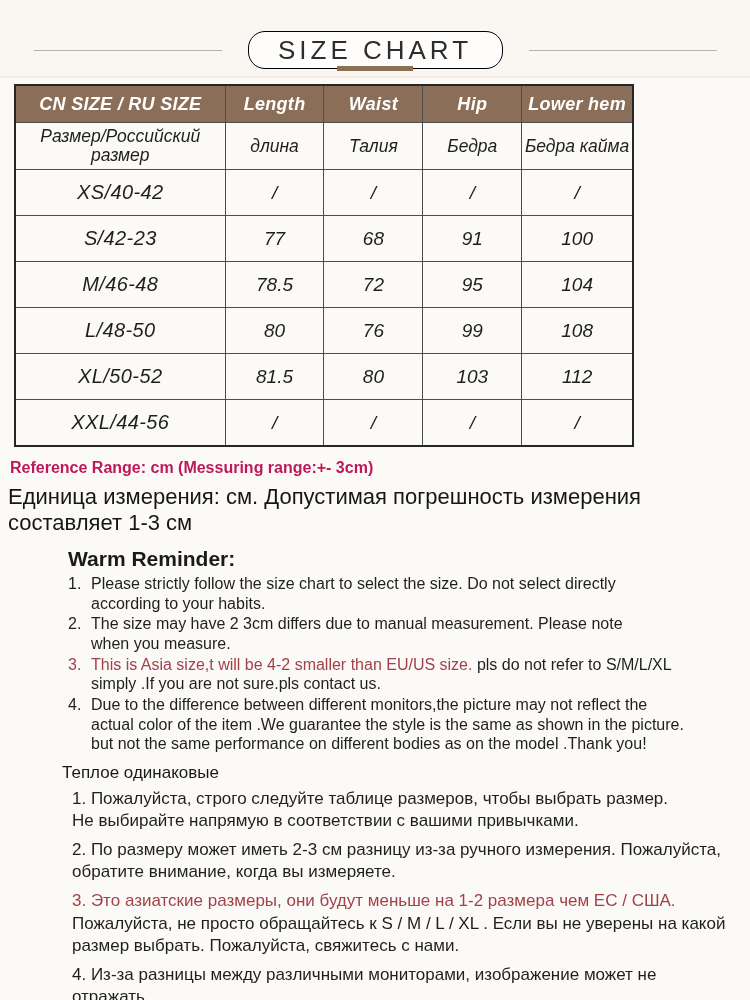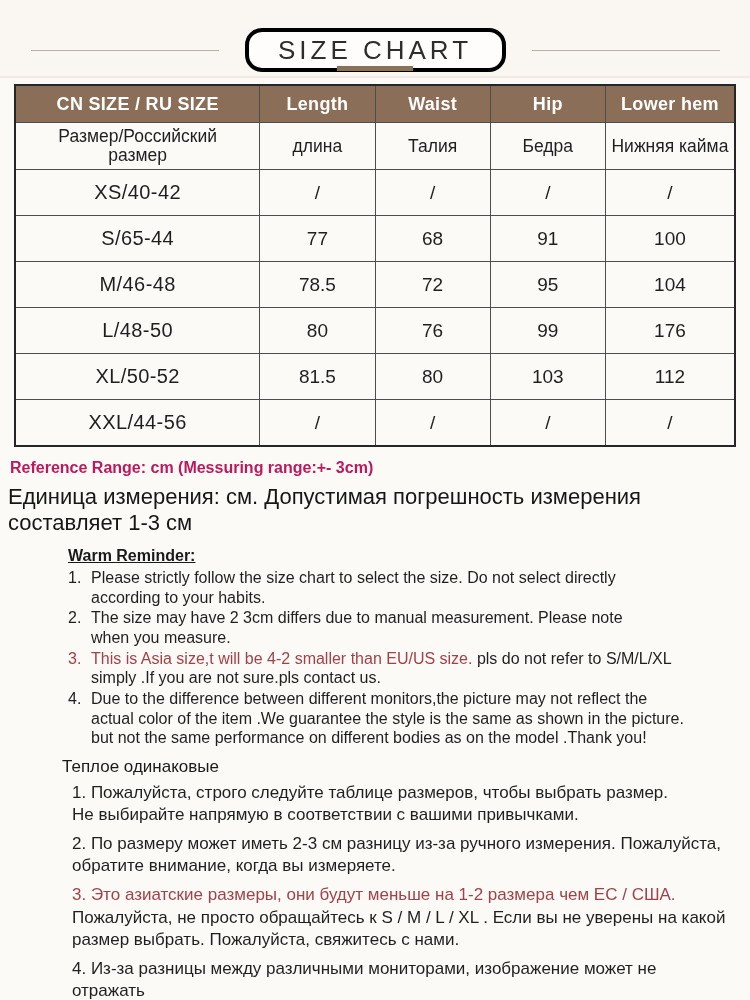--- a/index.html
+++ b/index.html
@@ -13,37 +13,38 @@
   
   .title-band{
     padding-top:24px;height:52px;
     display:flex;align-items:center;justify-content:center;
     border-bottom:2px solid #f5eae2;
     background:#faf7f2;
   }
   .title-line{height:1px;background:#b7b1a8;flex:0 0 188px;}
   .title-box{
     position:relative;margin:0 26px;
-    border:4px solid #000000;border-radius:17px;
+    border:1px solid #000000;border-radius:17px;
     background:#fefdfb;
     width:253px;height:36px;
     display:flex;align-items:center;justify-content:center;
   }
   .title-text{
     font-size:26px;letter-spacing:4px;color:#2d2d2d;font-weight:400;
   }
   .title-underline{
     position:absolute;left:50%;bottom:-3px;transform:translateX(-50%);
     width:76px;height:5px;background:#8a7355;
   }
   
   table.size-chart{
-    margin:6px 14px 0 14px;width:722px;
+    margin:6px 14px 0 14px;width:620px;
     border-collapse:collapse;border:2px solid #262626;
     table-layout:fixed;
+    font-style:italic;
   }
   table.size-chart td, table.size-chart th{
     border:1px solid #4d4d4d;text-align:center;vertical-align:middle;
     padding:0 2px;
   }
   thead th{
     background:#8a6e58;color:#ffffff;font-weight:700;font-size:18px;
     height:36px;letter-spacing:0.3px;
     border-left:3px solid #fcfaf6;border-right:3px solid #fcfaf6;
     border-top:2px solid #262626;border-bottom:2px solid #2b2b2b;
@@ -51,21 +52,21 @@
   thead th:first-child{border-left:2px solid #262626;}
   thead th:last-child{border-right:2px solid #262626;}
   tr.subheader td{height:46px;font-size:17.5px;line-height:1.08;}
   tr.subheader td:first-child span{display:inline-block;max-width:185px;}
   tr.data-row td{height:45px;font-size:19px;}
   tr.data-row td:first-child{font-size:20px;letter-spacing:0.4px;}
   
   .ref-en{margin:12px 0 0 10px;font-size:16px;font-weight:700;color:#be185d;}
   .ref-ru{margin:7px 0 0 8px;font-size:22px;color:#161616;}
   .rem-en{margin:11px 0 0 68px;}
-  .rem-en .rem-title{font-size:16px;font-weight:700;color:#1a1a1a;text-decoration:underline;}
+  .rem-en .rem-title{font-size:21px;font-weight:700;color:#1a1a1a;}
   ol.en-list{list-style:none;margin:3px 0 0 0;padding:0;font-size:16px;line-height:1.23;}
   ol.en-list li{display:flex;margin:0 0 1px 0;}
   ol.en-list .num{flex:0 0 23px;}
   ol.en-list .txt{white-space:pre-line;width:630px;}
   .rem-ru{margin:9px 0 0 62px;}
   .rem-ru .rem-title{font-size:17px;color:#1a1a1a;}
   ol.ru-list{list-style:none;margin:5px 0 0 10px;padding:0;font-size:17px;line-height:1.3;}
   ol.ru-list li{margin:0 0 7px 0;white-space:pre-line;max-width:660px;}
   .red{color:#a14149;}
 </style>
@@ -97,49 +98,49 @@
       <th>Hip</th>
       <th>Lower hem</th>
     </tr>
   </thead>
   <tbody id="table-body">
     <tr class="subheader">
       <td><span>Размер/Российский размер</span></td>
       <td>длина</td>
       <td>Талия</td>
       <td>Бедра</td>
-      <td>Нижняя кайма</td>
+      <td>Бедра кайма</td>
     </tr>
   <tr class="data-row">
         <td>XS/40-42</td>
         <td>/</td>
         <td>/</td>
         <td>/</td>
         <td>/</td>
       </tr>
       <tr class="data-row">
-        <td>S/65-44</td>
+        <td>S/42-23</td>
         <td>77</td>
         <td>68</td>
         <td>91</td>
         <td>100</td>
       </tr>
       <tr class="data-row">
         <td>M/46-48</td>
         <td>78.5</td>
         <td>72</td>
         <td>95</td>
         <td>104</td>
       </tr>
       <tr class="data-row">
         <td>L/48-50</td>
         <td>80</td>
         <td>76</td>
         <td>99</td>
-        <td>176</td>
+        <td>108</td>
       </tr>
       <tr class="data-row">
         <td>XL/50-52</td>
         <td>81.5</td>
         <td>80</td>
         <td>103</td>
         <td>112</td>
       </tr>
       <tr class="data-row">
         <td>XXL/44-56</td>

